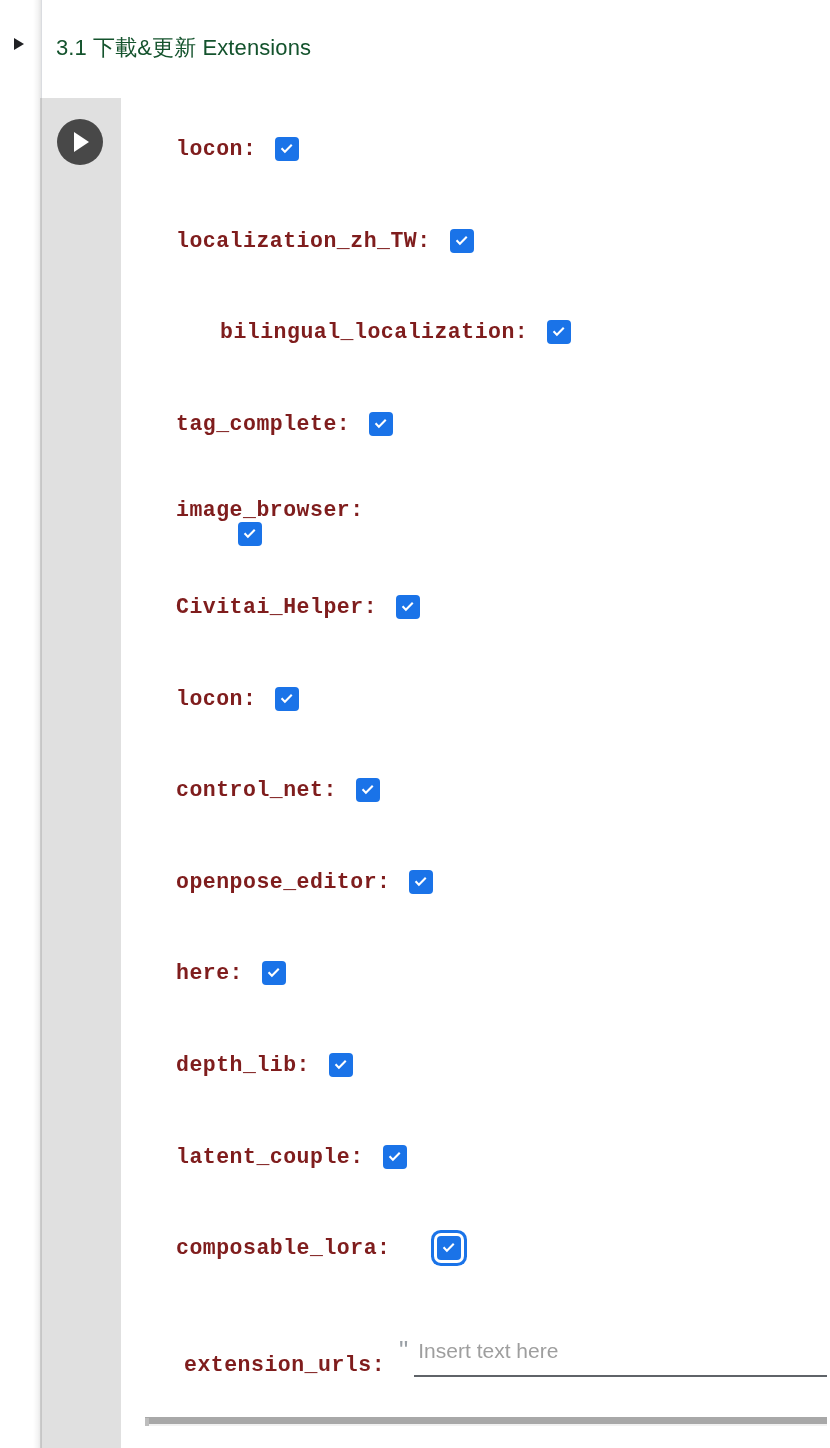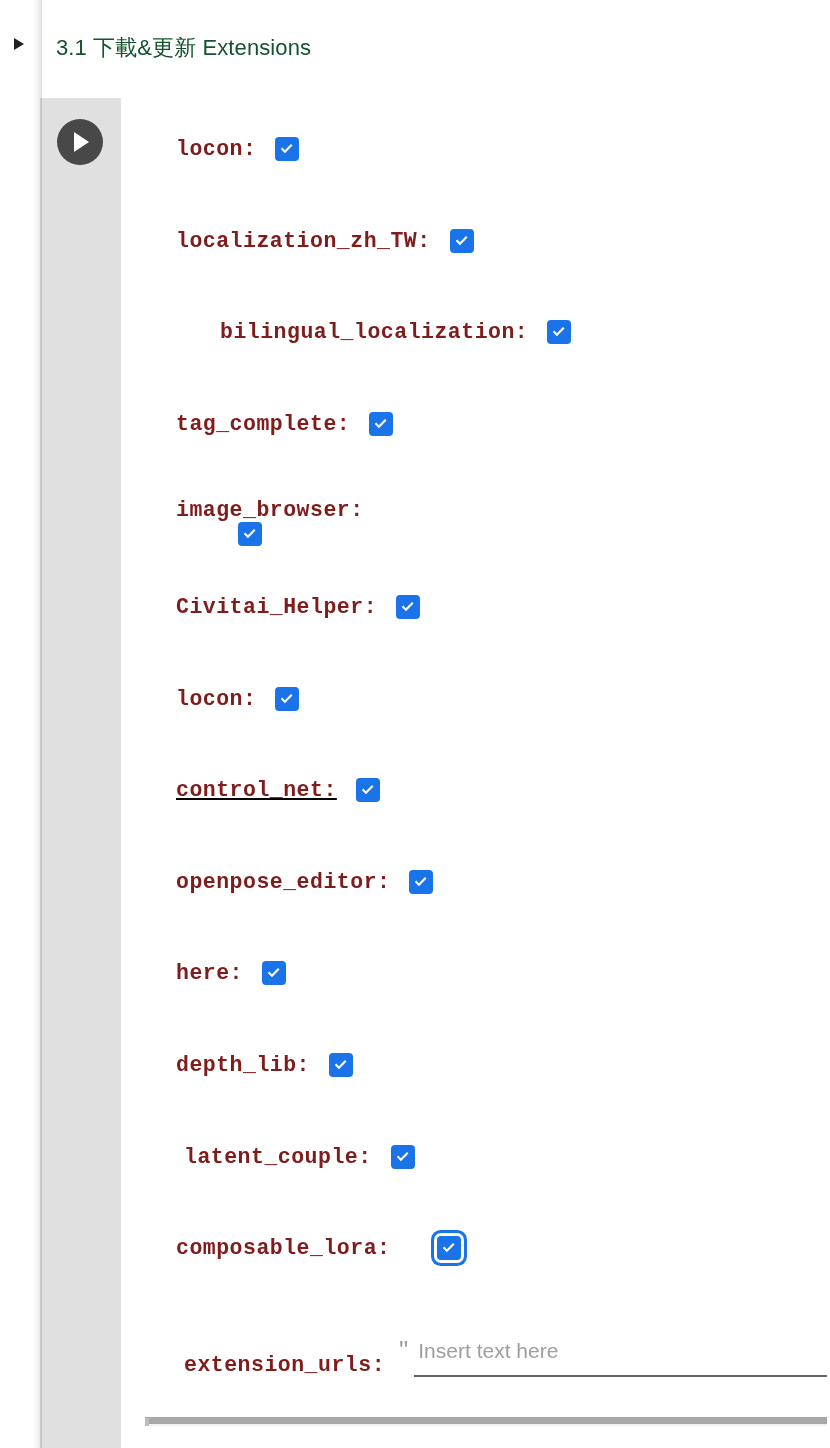--- a/index.html
+++ b/index.html
@@ -312,21 +312,21 @@
         <div class="field-row" style="top: 583.6px;">
           <span class="field-label">locon:</span>
           <span class="cb-wrap">
             <span class="cb-box">
               <svg width="18" height="18" viewBox="0 0 18 18">
                 <path d="M6.9 13.2 2.8 9.1l1.5-1.5 2.6 2.6 6.1-6.1 1.5 1.5z" fill="#ffffff"></path>
               </svg>
             </span>
           </span>
         </div>
-        <div class="field-row" style="top: 675.2px; text-decoration: underline;">
+        <div class="field-row" style="top: 675.2px;">
           <span class="field-label">control_net:</span>
           <span class="cb-wrap">
             <span class="cb-box">
               <svg width="18" height="18" viewBox="0 0 18 18">
                 <path d="M6.9 13.2 2.8 9.1l1.5-1.5 2.6 2.6 6.1-6.1 1.5 1.5z" fill="#ffffff"></path>
               </svg>
             </span>
           </span>
         </div>
         <div class="field-row" style="top: 766.8px;">
@@ -352,21 +352,21 @@
         <div class="field-row" style="top: 950px; justify-content: flex-end;">
           <span class="field-label">depth_lib:</span>
           <span class="cb-wrap">
             <span class="cb-box">
               <svg width="18" height="18" viewBox="0 0 18 18">
                 <path d="M6.9 13.2 2.8 9.1l1.5-1.5 2.6 2.6 6.1-6.1 1.5 1.5z" fill="#ffffff"></path>
               </svg>
             </span>
           </span>
         </div>
-        <div class="field-row" style="top: 1041.6px; padding-left: 8px;">
+        <div class="field-row" style="top: 1041.6px;">
           <span class="field-label">latent_couple:</span>
           <span class="cb-wrap">
             <span class="cb-box">
               <svg width="18" height="18" viewBox="0 0 18 18">
                 <path d="M6.9 13.2 2.8 9.1l1.5-1.5 2.6 2.6 6.1-6.1 1.5 1.5z" fill="#ffffff"></path>
               </svg>
             </span>
           </span>
         </div>
         <div class="field-row" style="top: 1133.2px; gap: 28px;">

